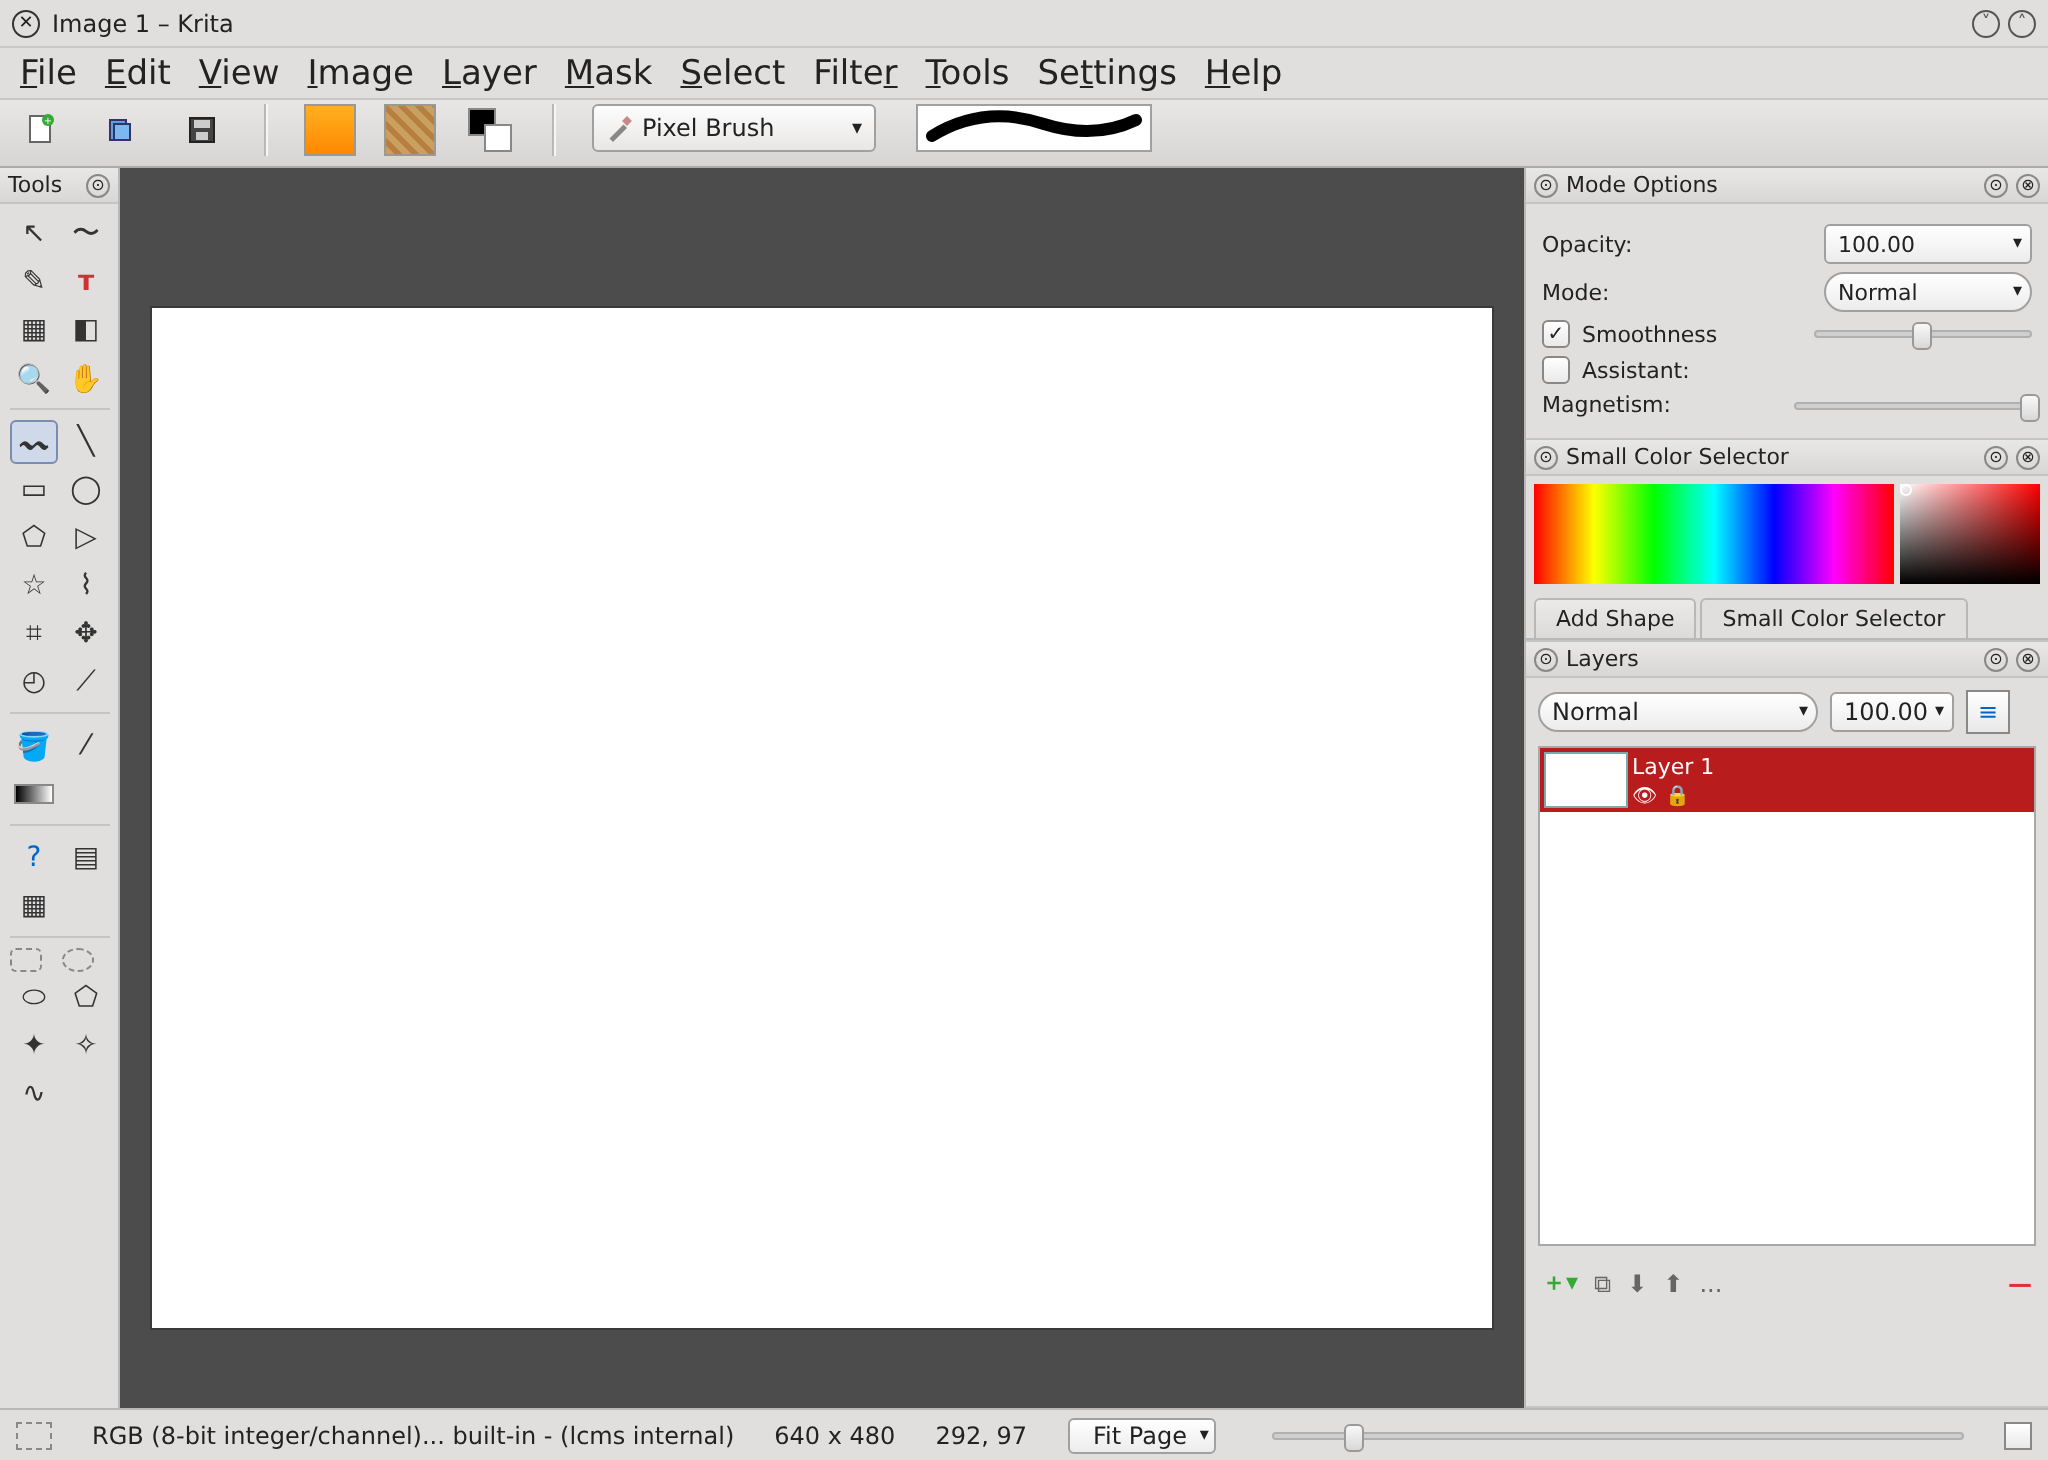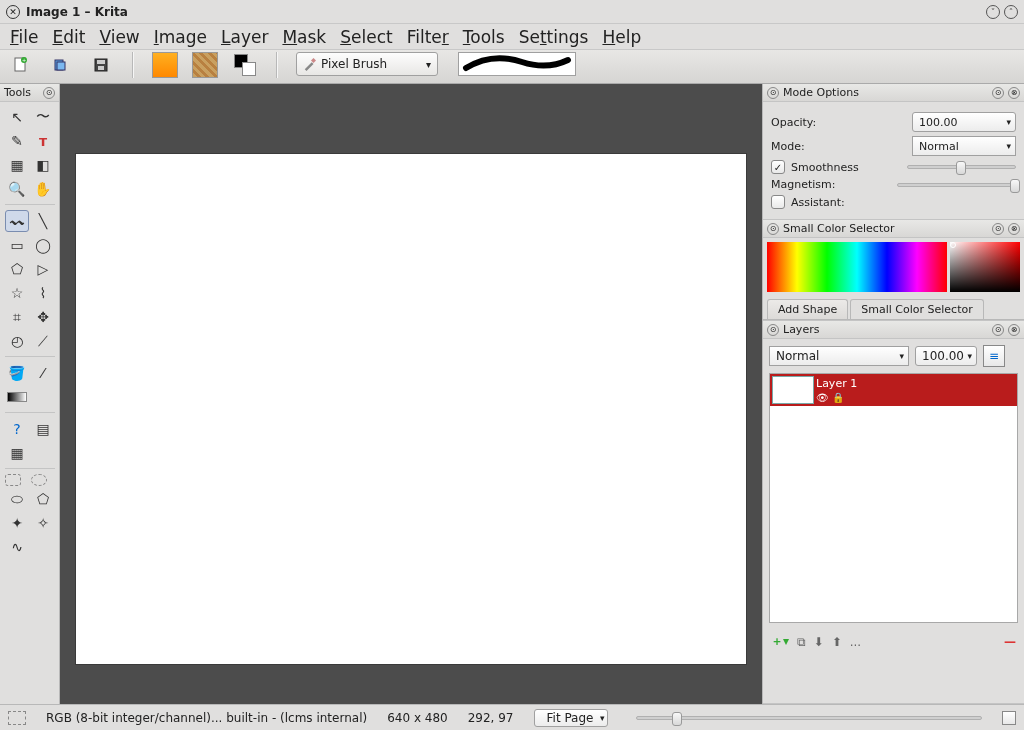--- a/index.html
+++ b/index.html
@@ -1,21 +1,21 @@
 <!DOCTYPE html>
 <html><head>
 <meta charset="utf-8">
 <style>
 * { box-sizing: border-box; margin: 0; padding: 0; font-family: "DejaVu Sans", sans-serif; }
 body { background: #e0dfde; width: 1024px; height: 730px; overflow: hidden; font-size: 12px; color: #222; }
 
 
 .titlebar { height: 24px; display: flex; align-items: center; padding: 0 6px; background: #e0dfde; border-bottom: 1px solid #c8c8c8; }
 .titlebar .winicon { width: 14px; height: 14px; border: 1.5px solid #333; border-radius: 50%; display: flex; align-items: center; justify-content: center; font-size: 9px; margin-right: 6px; }
-.titlebar .title { font-weight: bold; font-size: 12px; }
+.titlebar .title { font-weight: normal; font-size: 12px; }
 .titlebar .spacer { flex: 1; }
 .titlebar .ctrl { width: 14px; height: 14px; border: 1.5px solid #555; border-radius: 50%; display: flex; align-items: center; justify-content: center; font-size: 9px; margin-left: 4px; color:#555; }
 
 
 .menubar { height: 26px; display: flex; align-items: center; padding: 0 10px; gap: 14px; border-bottom: 1px solid #c8c8c8; }
 .menubar span { font-size: 17px; }
 .menubar span u { text-decoration: underline; }
 
 
 .toolbar { height: 34px; display: flex; align-items: flex-start; padding: 2px 8px; gap: 14px; border-bottom: 1px solid #aaa; background: linear-gradient(#e8e7e5,#d6d5d3); }
@@ -46,21 +46,21 @@
 .canvaswrap { flex:1; display:flex; align-items:center; justify-content:center; padding:40px 10px 10px 10px; }
 .canvas { width:670px; height:510px; background:#fff; box-shadow:0 0 0 1px #3a3a3a; }
 
 .right { width:262px; background:#e0dfde; border-left:1px solid #b8b8b8; display:flex; flex-direction:column; }
 .panel { border-bottom:1px solid #c4c4c4; }
 .panelbody { padding:6px 8px; font-size:11px; }
 .row { display:flex; align-items:center; margin:4px 0; }
 .row label { flex:1; }
 .numbox { width:104px; height:20px; border:1px solid #a0a0a0; background:linear-gradient(#fff,#ececec); border-radius:3px; display:flex; align-items:center; padding:0 16px 0 6px; position:relative;}
 .numbox .dd { position:absolute; right:4px; font-size:9px; }
-.selbox { width:104px; height:20px; border:1px solid #a0a0a0; background:linear-gradient(#fff,#ececec); border-radius:0; display:flex; align-items:center; padding:0 16px 0 6px; position:relative;}
+.selbox { width:104px; height:20px; border:1px solid #a0a0a0; background:linear-gradient(#fff,#ececec); border-radius:10px; display:flex; align-items:center; padding:0 16px 0 6px; position:relative;}
 .selbox .dd { position:absolute; right:4px; font-size:9px; }
 .chk { width:14px; height:14px; border:1px solid #888; background:linear-gradient(#fff,#e9e9e9); border-radius:3px; margin-right:6px; display:flex; align-items:center; justify-content:center; font-size:10px; }
 .slider { flex:1; height:4px; background:#cfcfcf; border:1px solid #b0b0b0; border-radius:2px; position:relative; margin-left:8px; }
 .slider .knob { position:absolute; top:-5px; width:10px; height:14px; background:linear-gradient(#f8f8f8,#d8d8d8); border:1px solid #999; border-radius:3px; }
 .closebtns { margin-left:auto; display:flex; gap:4px; }
 .cbtn { width:12px; height:12px; border:1px solid #888; border-radius:50%; display:flex; align-items:center; justify-content:center; font-size:8px; }
 
 .colorsel { height:50px; margin:4px; display:flex; gap:3px; }
 .hue { flex:1; background: linear-gradient(to right, #ff0000, #ffff00, #00ff00, #00ffff, #0000ff, #ff00ff, #ff0000); position:relative; }
 .sv { width:70px; background: linear-gradient(to bottom, rgba(0,0,0,0), #000), linear-gradient(to right, #fff, #ff0000); position:relative; }
@@ -242,28 +242,28 @@
             </div>
         </div>
         <div class="row">
           <div class="chk">✓</div>
           <label>Smoothness</label>
           <div class="slider">
               <div class="knob" style="left:45%"></div>
             </div>
         </div>
         <div class="row">
+          <div class="chk"></div>
+          <label>Assistant:</label>
+        </div>
+        <div class="row">
           <label>Magnetism:</label>
           <div class="slider">
               <div class="knob" style="left:96%"></div>
             </div>
-        </div>
-        <div class="row">
-          <div class="chk"></div>
-          <label>Assistant:</label>
         </div>
       </div>
     </div>
 
     <div class="panel">
       <div class="panelhdr">
         <div class="chev">⊙</div>
         <span>Small Color Selector</span>
         <div class="closebtns">
           <div class="cbtn">⊙</div>

